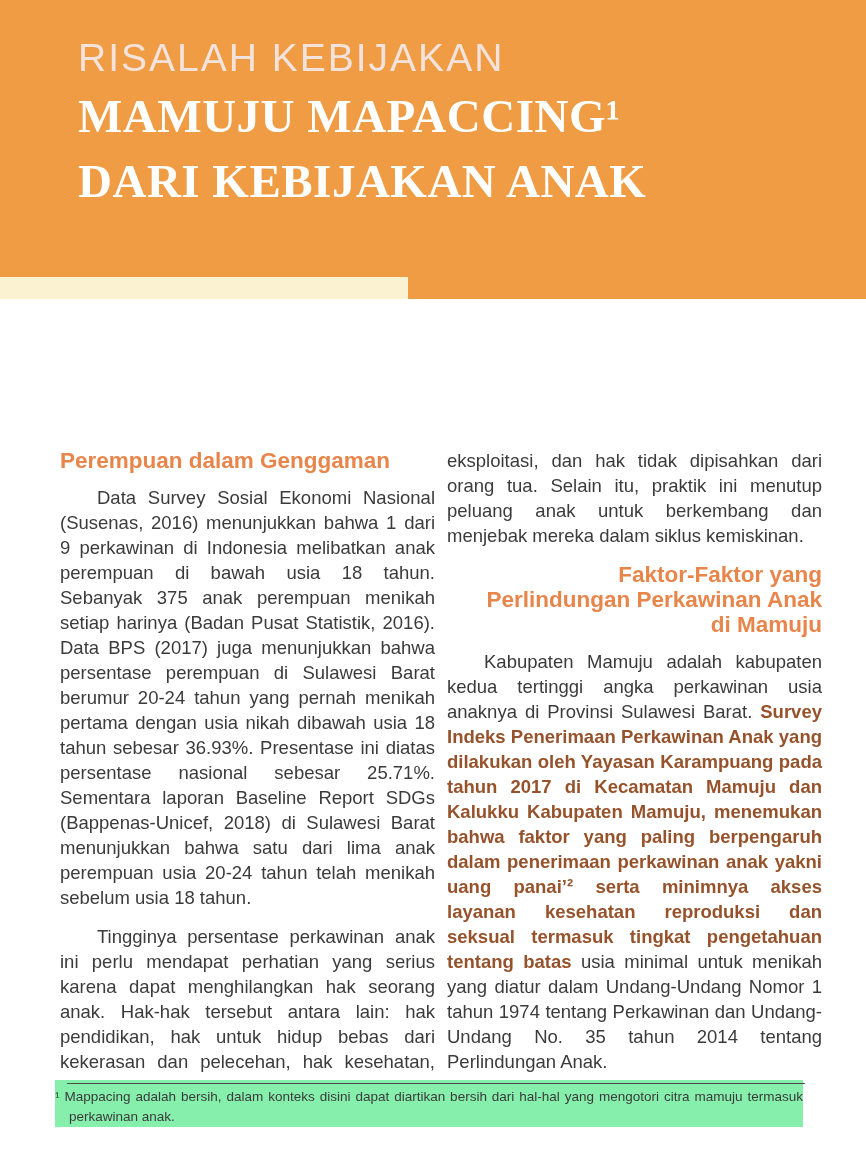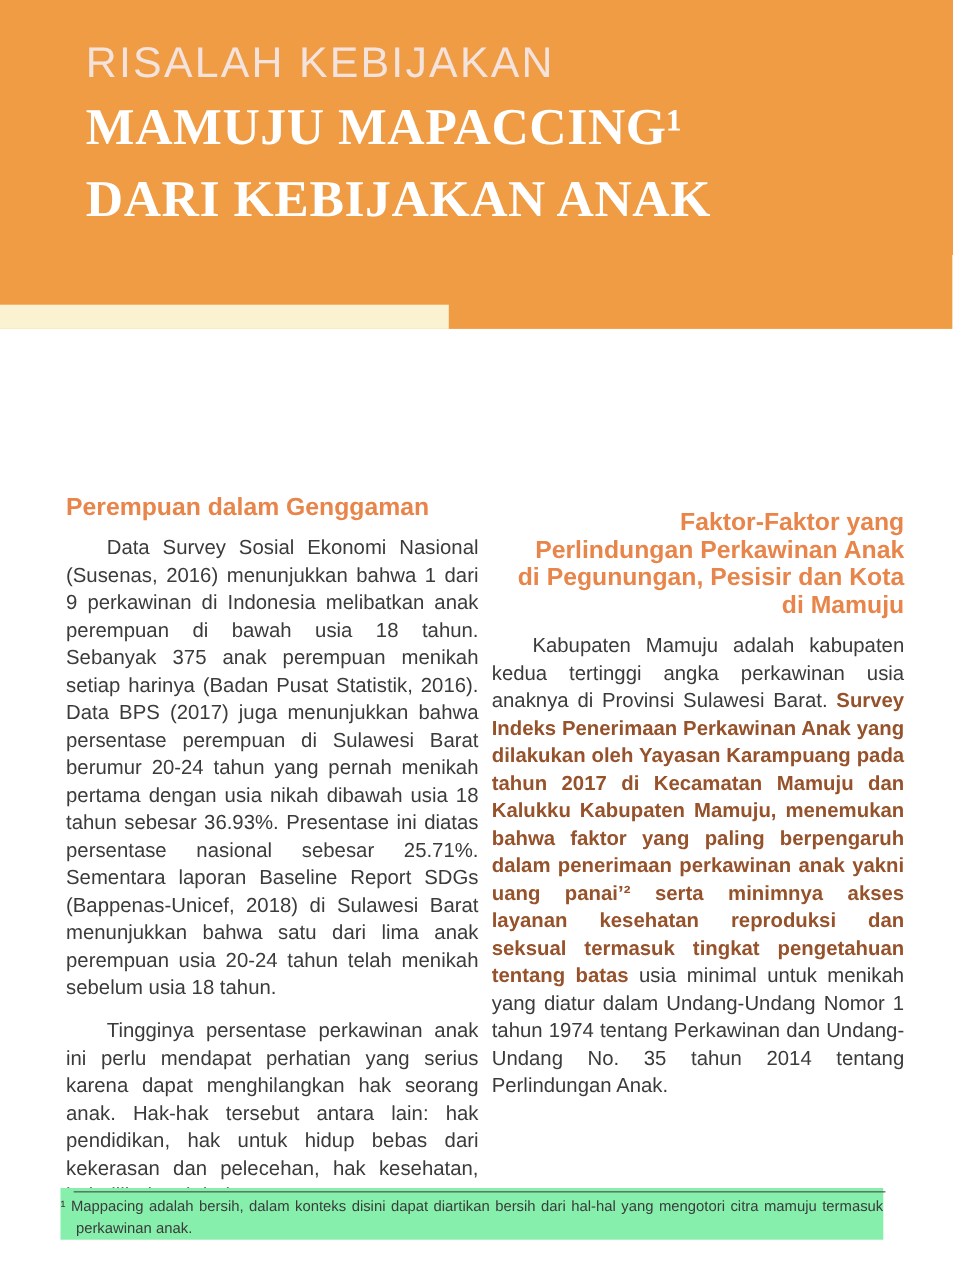--- a/index.html
+++ b/index.html
@@ -92,24 +92,24 @@
 
     <section class="col left">
       <h2 class="col-heading">
         <span class="hline">Perempuan dalam Genggaman</span>
       </h2>
       <p class="body indent">Data Survey Sosial Ekonomi Nasional (Susenas, 2016) menunjukkan bahwa 1 dari 9 perkawinan di Indonesia melibatkan anak perempuan di bawah usia 18 tahun. Sebanyak 375 anak perempuan menikah setiap harinya (Badan Pusat Statistik, 2016). Data BPS (2017) juga menunjukkan bahwa persentase perempuan di Sulawesi Barat berumur 20-24 tahun yang pernah menikah pertama dengan usia nikah dibawah usia 18 tahun sebesar 36.93%. Presentase ini diatas persentase nasional sebesar 25.71%. Sementara laporan Baseline Report SDGs (Bappenas-Unicef, 2018) di Sulawesi Barat menunjukkan bahwa satu dari lima anak perempuan usia 20-24 tahun telah menikah sebelum usia 18 tahun.</p>
       <p class="body indent">Tingginya persentase perkawinan anak ini perlu mendapat perhatian yang serius karena dapat menghilangkan hak seorang anak. Hak-hak tersebut antara lain: hak pendidikan, hak untuk hidup bebas dari kekerasan dan pelecehan, hak kesehatan, hak dilindungi dari</p>
     </section>
 
     <section class="col right">
+      <p class="body">eksploitasi, dan hak tidak dipisahkan dari orang tua. Selain itu, praktik ini menutup peluang anak untuk berkembang dan menjebak mereka dalam siklus kemiskinan.</p>
       <h2 class="col-heading">
         <span class="hline">Faktor-Faktor yang</span>
         <span class="hline">Perlindungan Perkawinan Anak</span>
-        <span class="hline">di Pegunungan, Pesisir dan Kota</span>
         <span class="hline">di Mamuju</span>
       </h2>
       <p class="body indent"><span>Kabupaten Mamuju adalah kabupaten kedua tertinggi angka perkawinan usia anaknya di Provinsi Sulawesi Barat. </span><span class="run-bold">Survey Indeks Penerimaan Perkawinan Anak yang dilakukan oleh Yayasan Karampuang pada tahun 2017 di Kecamatan Mamuju dan Kalukku Kabupaten Mamuju, menemukan bahwa faktor yang paling berpengaruh dalam penerimaan perkawinan anak yakni uang panai’² serta minimnya akses layanan kesehatan reproduksi dan seksual termasuk tingkat pengetahuan tentang batas</span><span> usia minimal untuk menikah yang diatur dalam Undang-Undang Nomor 1 tahun 1974 tentang Perkawinan dan Undang-Undang No. 35 tahun 2014 tentang Perlindungan Anak.</span></p>
     </section>
 
   </main>
 
   <footer class="footnotes">
     <div class="fn-rule"></div>
     <p class="fn">¹ Mappacing adalah bersih, dalam konteks disini dapat diartikan bersih dari hal-hal yang mengotori citra mamuju termasuk perkawinan anak.</p>

